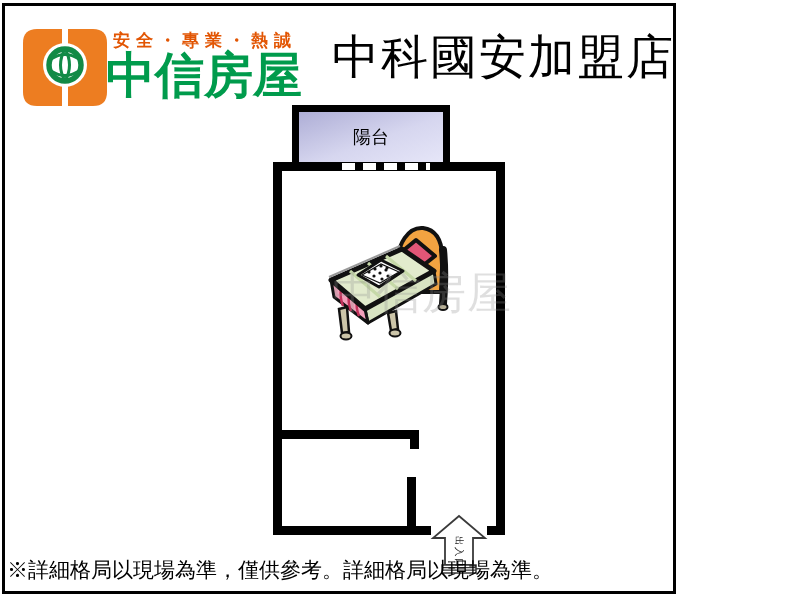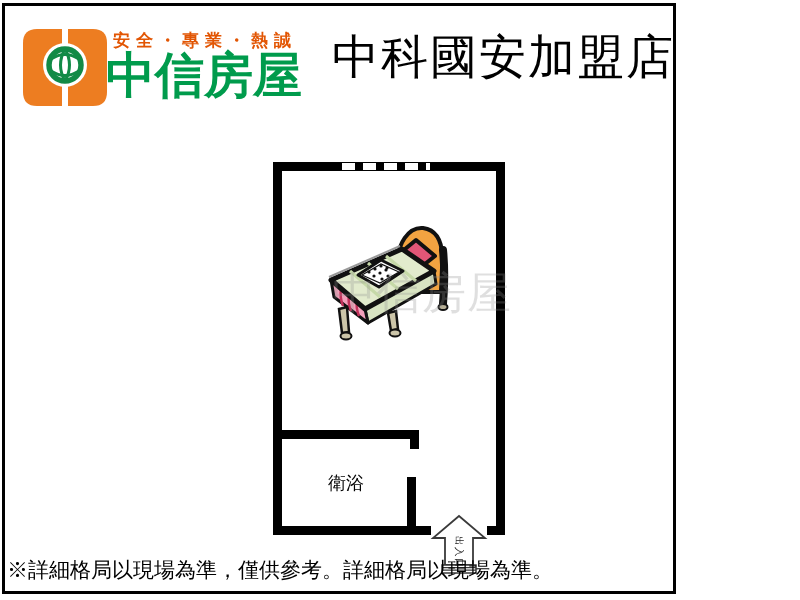--- a/index.html
+++ b/index.html
@@ -65,28 +65,30 @@
         <path d="M42,20 Q33,36 42,52" stroke-width="3"></path>
         <path d="M42,20 Q51,36 42,52" stroke-width="3"></path>
       </g>
     </svg>
   </div>
 
   <div class="slogan">安全・專業・熱誠</div>
   <div class="brand">中信房屋</div>
   <div class="title">中科國安加盟店</div>
 
+  <div class="balcony">
+    <span>陽台</span>
+  </div>
 
   <div class="room"></div>
   <div class="window-dashes"></div>
 
   <div class="wall bath-wall-top"></div>
   <div class="wall bath-wall-stub"></div>
   <div class="wall bath-wall-lower"></div>
-  <div class="bath-label">衛浴</div>
 
   <svg class="bed" viewBox="0 0 148 135">
 
     <path d="M79,68 C76,26 94,15 105,16 C120,18 126,32 124,56 L123,80 L86,80 Z" fill="#F2A341" stroke="#111" stroke-width="4" stroke-linejoin="round"></path>
     <path d="M125,38 C127,58 126,80 125,92" stroke="#111" stroke-width="8" fill="none" stroke-linecap="round"></path>
     <ellipse cx="125" cy="95" rx="4.5" ry="3" fill="#B5AE95" stroke="#111" stroke-width="2"></ellipse>
 
     <polygon points="75,47 98,28 117,44 93,63" fill="#E25677" stroke="#111" stroke-width="4" stroke-linejoin="round"></polygon>
 
     <polygon points="47,97 116,59 118,72 50,111" fill="#D8E4C2" stroke="#111" stroke-width="3" stroke-linejoin="round"></polygon>

